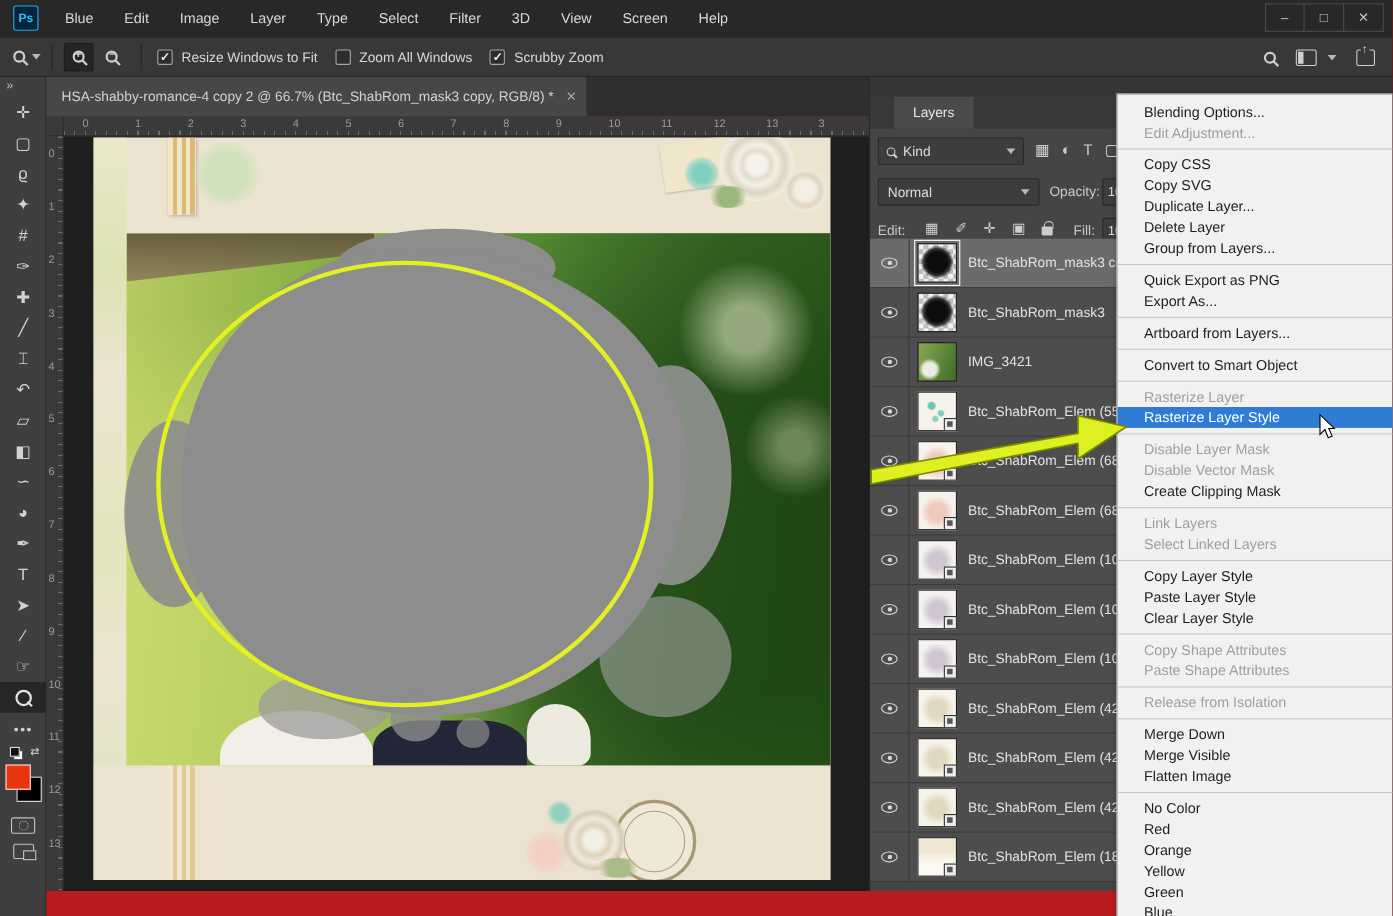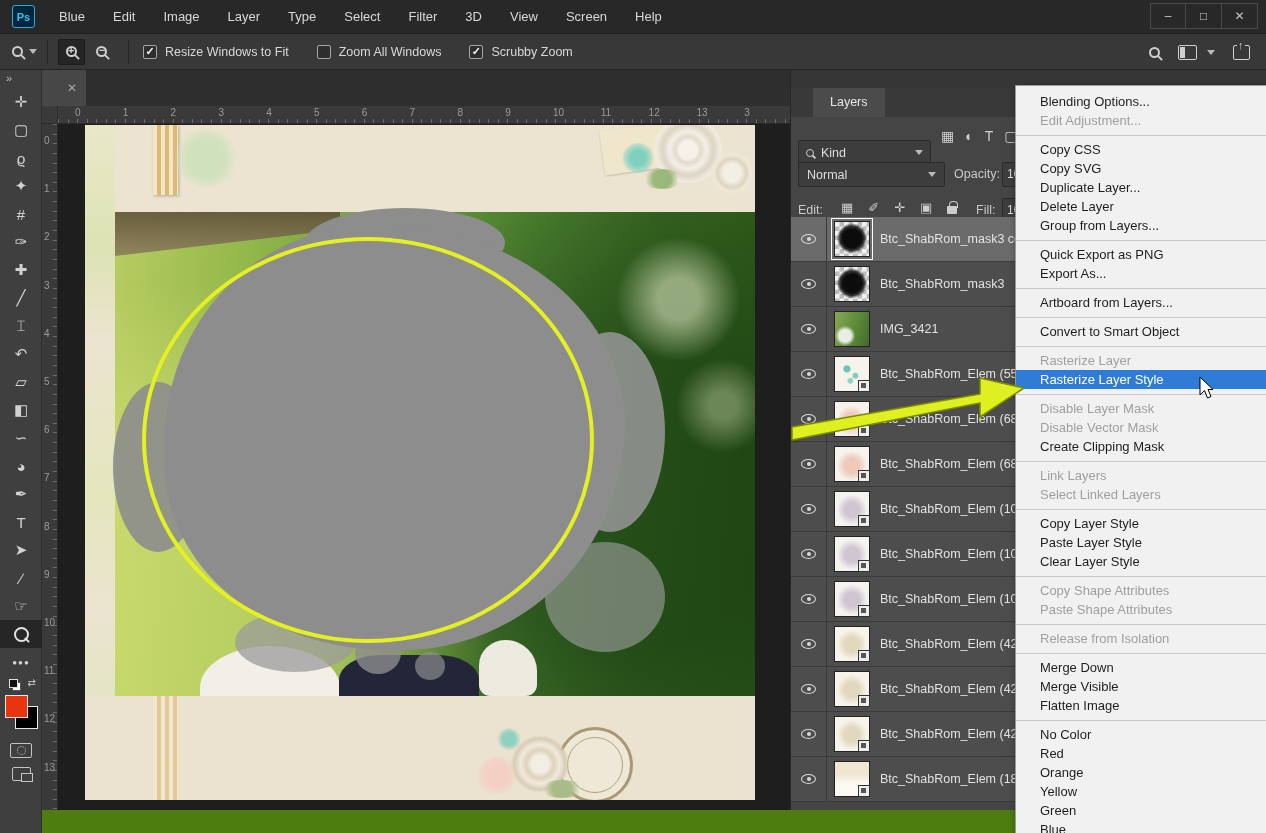--- a/index.html
+++ b/index.html
@@ -1,18 +1,18 @@
 <!DOCTYPE html>
 <html><head>
 <meta charset="utf-8">
 <style>
   * { box-sizing: border-box; margin: 0; padding: 0; }
   html,body { width:1266px; height:833px; overflow:hidden; background:#1e1e1e;
               font-family:"Liberation Sans", sans-serif; }
-  #app { position:relative; width:1266px; height:833px; background:#4d7c0f; overflow:hidden; }
+  #app { position:relative; width:1266px; height:833px; background:#b91c1c; overflow:hidden; }
 
   
   #menubar { position:absolute; left:0; top:0; width:1266px; height:33px; background:#282828;
              display:flex; align-items:center; padding-left:12px; color:#d8d8d8; font-size:13px; }
   .ps-logo { width:23px; height:23px; background:#02263d; border:1px solid #2ea9e0; border-radius:3px;
              color:#31c5f0; font-size:11px; font-weight:bold; display:flex; align-items:center;
              justify-content:center; margin-right:10px; }
   #menubar-items { display:flex; }
   .menu-item { padding:0 14px; line-height:33px; cursor:default; }
   #win-controls { position:absolute; right:8px; top:3px; display:flex; }
@@ -31,21 +31,21 @@
   .mag.plus::before, .mag.minus::before { position:absolute; top:-4px; left:0px; font-size:11px;
                 color:#cfcfcf; font-weight:bold; }
   .mag.plus::before { content:"+"; }
   .mag.minus::before { content:"−"; left:1px; }
   .chev { width:0; height:0; border-left:4px solid transparent; border-right:4px solid transparent;
           border-top:5px solid #b9b9b9; display:inline-block; margin-left:6px; }
   .vsep { width:1px; height:24px; background:#262626; margin:0 10px; }
   .zoombtn { width:27px; height:26px; display:flex; align-items:center; justify-content:center;
              border-radius:2px; margin-right:3px; }
   .zoombtn.pressed { background:#252525; border:1px solid #1c1c1c; }
-  #opt-checks { display:flex; gap:28px; margin-left:4px; }
+  #opt-checks { display:flex; gap:16px; margin-left:4px; }
   .opt-check { display:flex; align-items:center; gap:8px; }
   .cb { width:14px; height:14px; border:1px solid #a5a5a5; background:#2d2d2d; border-radius:2px;
         display:inline-flex; align-items:center; justify-content:center; }
   .cb.checked::before { content:"✓"; color:#f0f0f0; font-size:11px; font-weight:bold; }
   #opt-buttons { display:flex; gap:16px; margin-left:22px; }
   .opt-btn { background:#272727; border:1px solid #6e6e6e; border-radius:2px; padding:3px 12px;
              color:#e3e3e3; }
   #opt-right { position:absolute; right:16px; top:0; height:37px; display:flex; align-items:center; gap:18px; }
   .ws-icon { width:19px; height:15px; border:1.5px solid #cfcfcf; border-radius:2px; position:relative; }
   .ws-icon::before { content:""; position:absolute; left:1px; top:1px; bottom:1px; width:5px; background:#cfcfcf; }
@@ -177,21 +177,21 @@
   #docinfo { background:#2d2d2d; padding:2px 14px; margin-left:10px; width:188px; display:flex;
              justify-content:space-between; }
 
   
   #layerspanel { position:absolute; left:790px; top:70px; width:476px; height:740px; background:#454545;
                  border-left:1px solid #272727; }
   .paneltop { position:absolute; left:0; top:0; width:100%; height:18px; background:#363636; }
   .tabrow { position:absolute; left:0; top:18px; width:100%; height:29px; background:#393939; }
   #layers-tab { position:absolute; left:22px; top:18px; height:29px; line-height:29px; padding:0 17px;
                 background:#4b4b4b; color:#e6e6e6; font-size:12.5px; }
-  .kindcombo { position:absolute; left:7px; top:70px; width:133px; height:25px; background:#3d3d3d;
+  .kindcombo { position:absolute; left:7px; top:55px; width:133px; height:25px; background:#3d3d3d;
                border:1px solid #292929; border-radius:2px; display:flex; align-items:center; gap:7px;
                padding:0 7px; color:#dedede; font-size:12.5px; }
   .kindcombo .mag { width:8px; height:8px; border-width:1.5px; }
   .kindcombo .mag::after { width:4px; right:-3px; bottom:-2px; }
   .kindcombo .chev { margin-left:auto; }
   #filter-icons { position:absolute; left:150px; top:58px; display:flex; gap:11px; color:#cdcdcd;
                   font-size:14px; }
   .blendcombo { position:absolute; left:7px; top:92px; width:147px; height:25px; background:#3d3d3d;
                 border:1px solid #292929; border-radius:2px; display:flex; align-items:center;
                 padding:0 8px; color:#dedede; font-size:12.5px; }
@@ -318,20 +318,21 @@
       <span style="display:flex;align-items:center;gap:4px;">
         <span class="ws-icon"></span>
         <span class="chev"></span>
       </span>
       <span class="share-icon"></span>
     </div>
   </div>
 
   <div id="docbar">
     <div id="doctab">
+      <span>HSA-shabby-romance-4 copy 2 @ 66.7% (Btc_ShabRom_mask3 copy, RGB/8) *</span>
       <span id="tab-close">✕</span>
     </div>
   </div>
 
   <div id="corner"></div>
   <div id="hruler">
       <span class="hnum" style="left: 17px;">0</span>
       <span class="hnum" style="left: 64.8px;">1</span>
       <span class="hnum" style="left: 112.6px;">2</span>
       <span class="hnum" style="left: 160.4px;">3</span>

